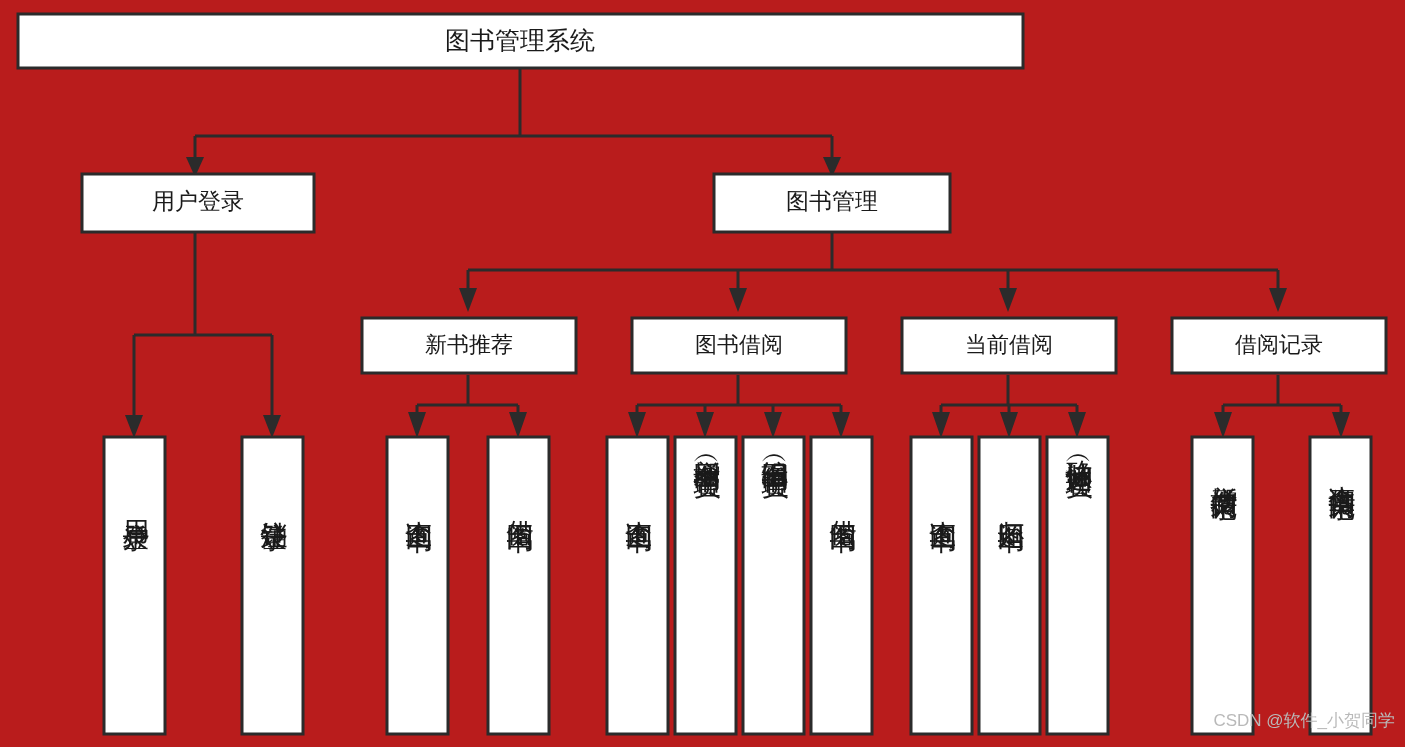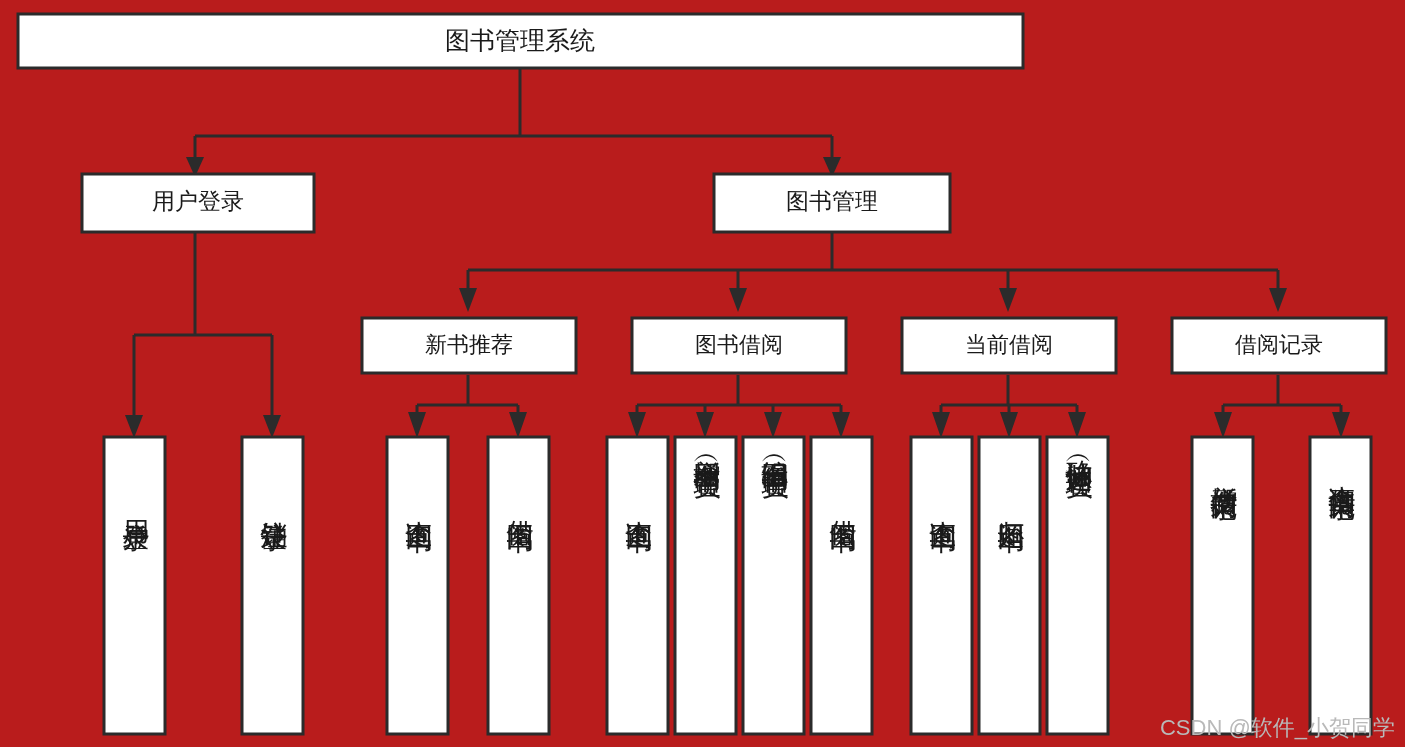--- a/index.html
+++ b/index.html
@@ -49,23 +49,23 @@
     stroke-width: 3;
     fill: none;
   }
   .arrow-head {
     fill: #2b2b2b;
     stroke: none;
   }
   .watermark-text {
     position: absolute;
     right: 10px;
-    bottom: 4px;
-    font-family: "Liberation Sans", "DejaVu Sans", sans-serif;
-    font-size: 22px;
+    bottom: 15px;
+    font-family: "Liberation Sans", "DejaVu Sans", sans-serif;
+    font-size: 17px;
     color: #b9b9b9;
     white-space: nowrap;
     user-select: none;
   }
 </style>
 </head>
 <body>
 
 <div id="diagram-root">
 

